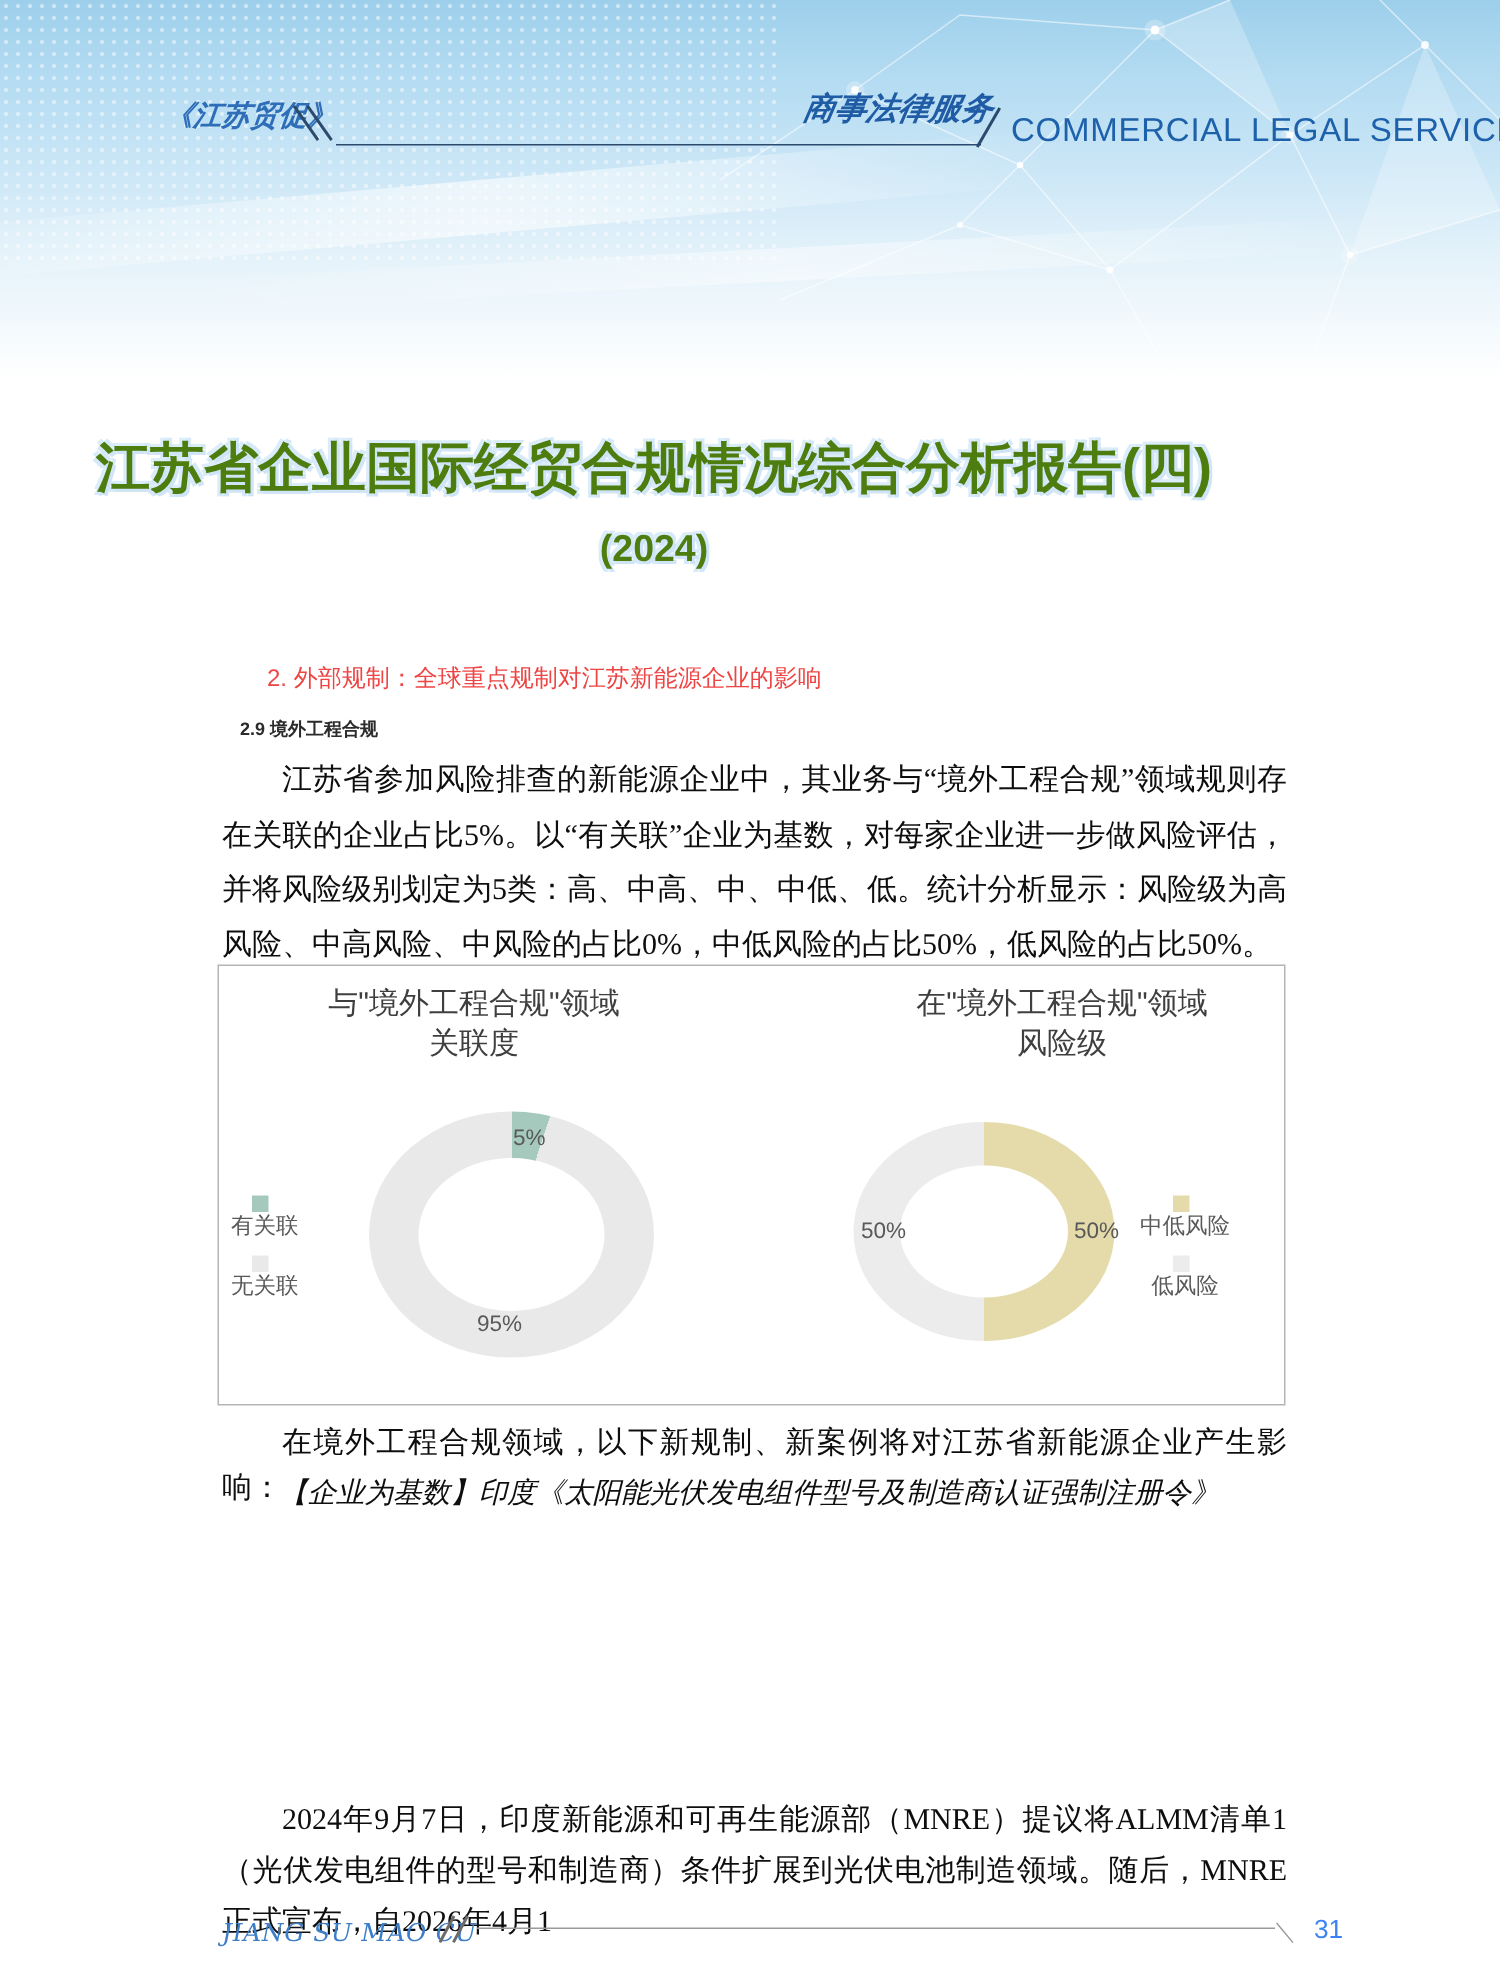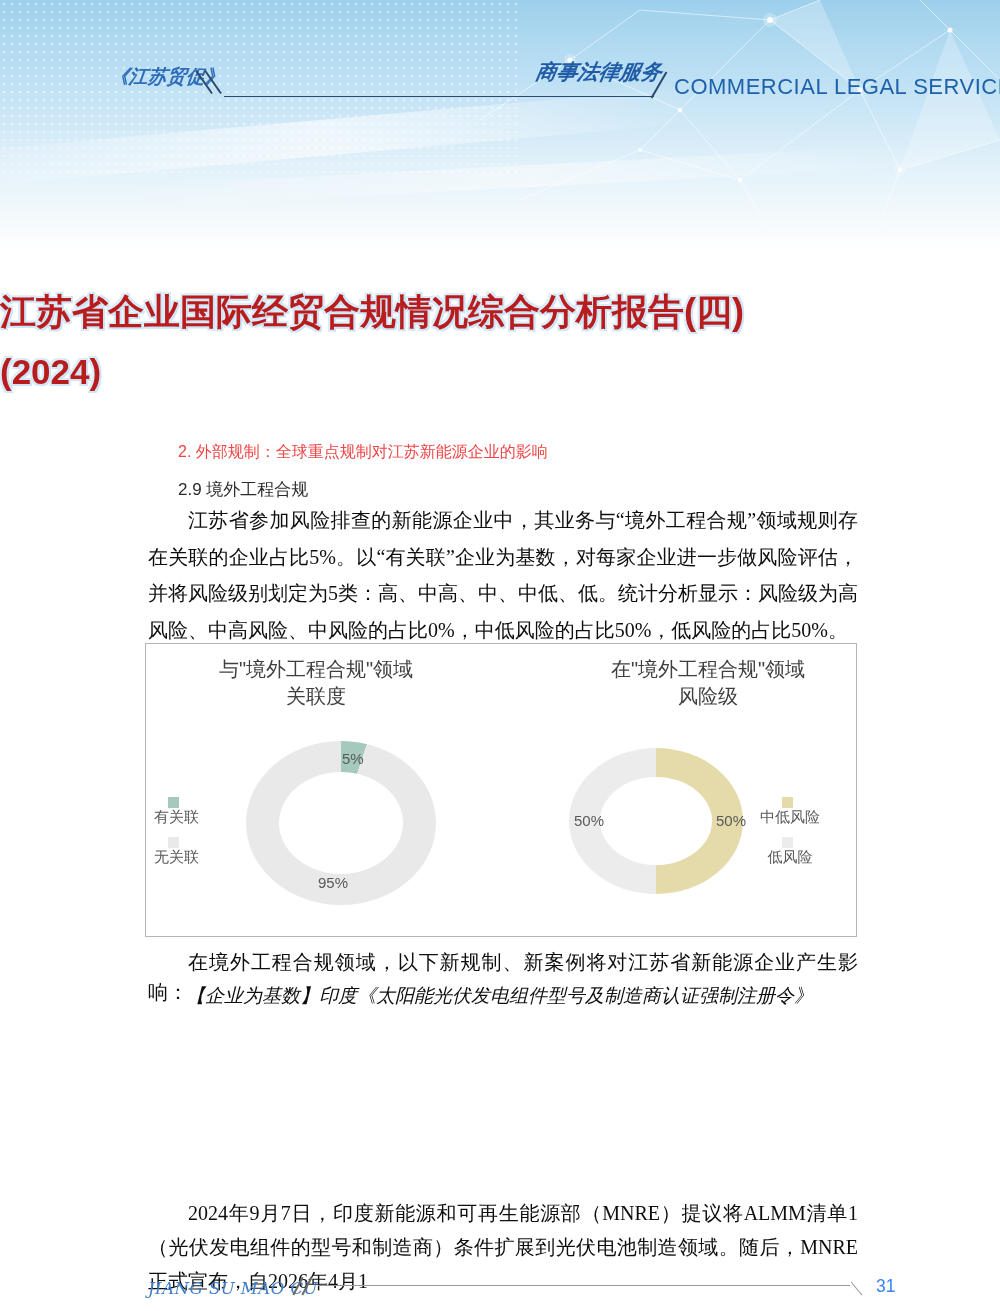--- a/index.html
+++ b/index.html
@@ -23,31 +23,31 @@
   .hdr-bslash.b1{left:203px;top:68px;}
   .hdr-bslash.b2{left:212px;top:68px;}
   .hdr-line{position:absolute;left:224px;top:96px;width:430px;height:0;border-top:1.5px solid #2b4a6e;}
   .col-zh{position:absolute;left:536px;top:58px;font-family:"DejaVu Serif",serif;font-style:italic;
         font-weight:bold;font-size:21px;color:#1f5ca5;transform:skewX(-10deg);}
   .hdr-slash{position:absolute;left:658px;top:70px;width:2px;height:30px;background:#2b4a6e;transform:rotate(30deg);}
   .col-en{position:absolute;left:674px;top:74px;font-family:"Liberation Sans",sans-serif;
         font-size:22px;color:#1d61ab;letter-spacing:.5px;white-space:nowrap;}
 
   
-  .rpt-title{position:absolute;left:0;width:872px;text-align:left;
-        font-family:"Liberation Sans",sans-serif;font-weight:bold;color:#b91c1c;
+  .rpt-title{position:absolute;left:0;width:872px;text-align:center;
+        font-family:"Liberation Sans",sans-serif;font-weight:bold;color:#4d7c0f;
         text-shadow:2px 2px 0 #cfe4f6,-2px -2px 0 #dcedfa,2px -2px 0 #d5e9f8,-2px 2px 0 #d5e9f8;}
   .rpt-title.l1{top:288px;font-size:36px;}
-  .rpt-title.l2{top:352px;font-size:35px;}
+  .rpt-title.l2{top:352px;font-size:25px;}
 
   
   .sec-h2{position:absolute;left:178px;top:442px;font-family:"Liberation Sans",sans-serif;
         font-size:16px;font-weight:500;color:#ef4444;}
-  .sec-h3{position:absolute;left:178px;top:478px;font-family:"Liberation Sans",sans-serif;
-        font-size:17px;font-weight:400;color:#2b2b2b;}
+  .sec-h3{position:absolute;left:160px;top:478px;font-family:"Liberation Sans",sans-serif;
+        font-size:12px;font-weight:700;color:#2b2b2b;}
 
   
   .para{position:absolute;left:148px;width:710px;font-size:20px;text-align:justify;
         text-indent:2em;color:#0e0e0e;}
   .p1{top:502px;line-height:36.5px;}
   .p2{top:947px;line-height:30px;}
   .p3{top:981px;line-height:30px;font-style:italic;font-size:19px;}
   .p4{top:1014px;line-height:33.5px;}
   .p5{top:1196px;line-height:34px;font-family:Liberation Serif, serif;}
 

